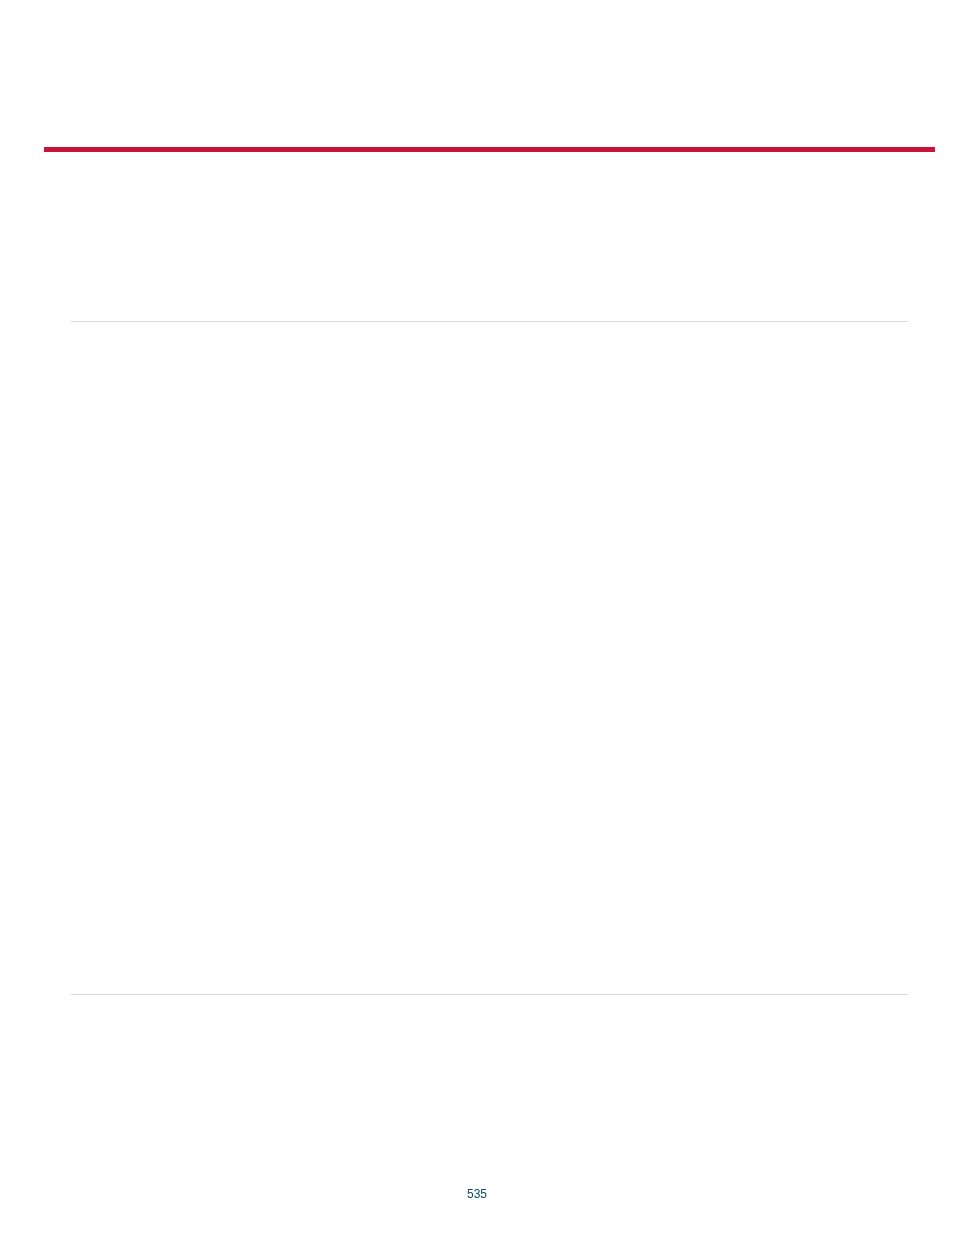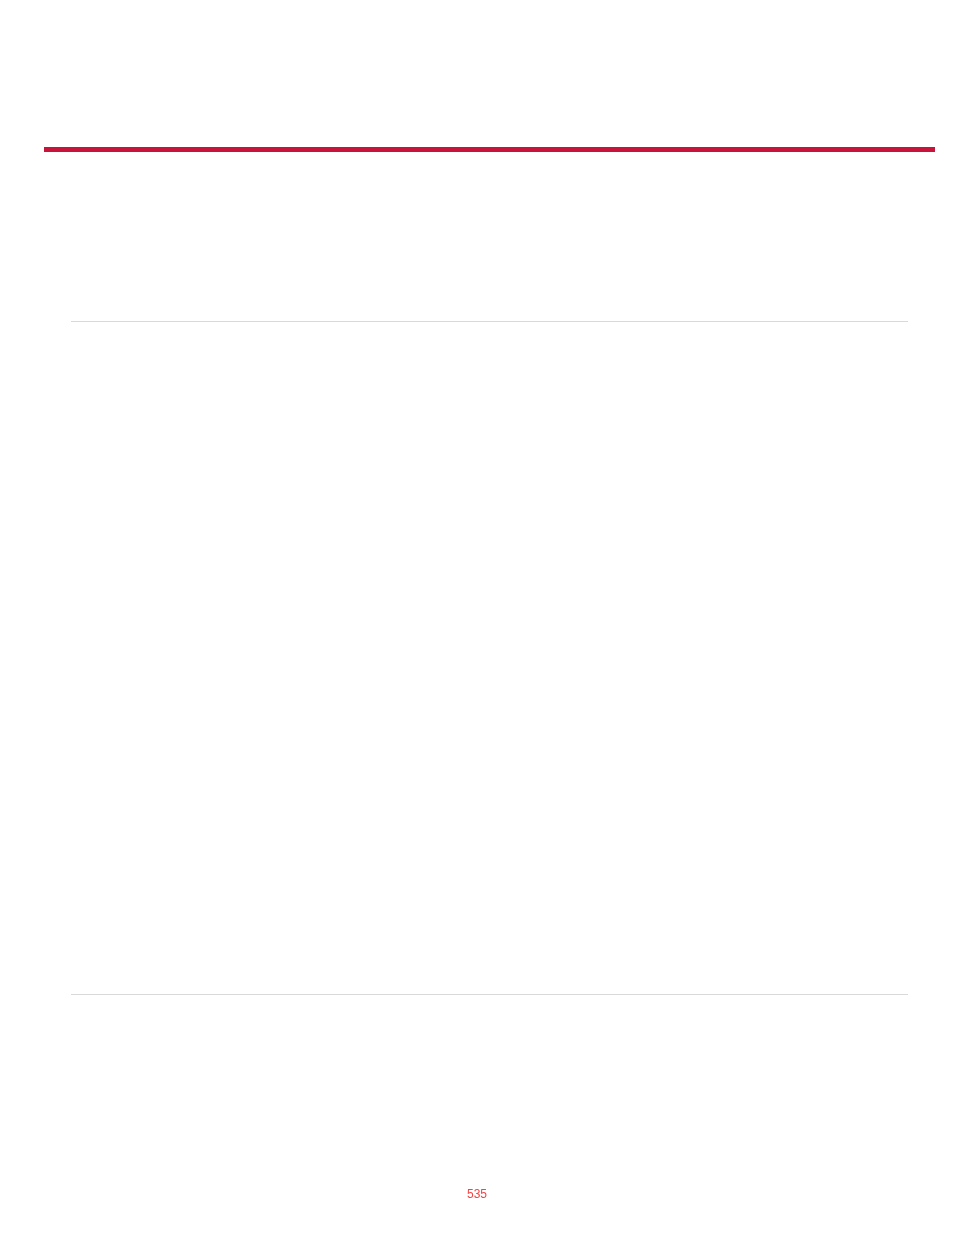--- a/index.html
+++ b/index.html
@@ -1,21 +1,21 @@
 <!DOCTYPE html>
 <html><head>
 <meta charset="utf-8">
 <style>
   * { margin: 0; padding: 0; box-sizing: border-box; }
   html, body { width: 954px; height: 1235px; background: #fff; font-family: Georgia, 'Times New Roman', serif; color: #111; }
   .page { position: relative; width: 954px; height: 1235px; }
   .top-rule { position: absolute; left: 44px; right: 19px; top: 147px; height: 5px; background: #c8133b; }
   .content { position: absolute; left: 71px; right: 46px; top: 155px; }
   .hr { border: none; border-top: 1px solid #d9d9d9; height: 0; margin: 0; }
-  .page-number { position: absolute; left: 0; right: 0; bottom: 34px; text-align: center; font-size: 12px; font-family: Arial, Helvetica, sans-serif; color: #ef4444; }
+  .page-number { position: absolute; left: 0; right: 0; bottom: 34px; text-align: center; font-size: 12px; font-family: Arial, Helvetica, sans-serif; color: #0c4a6e; }
 </style>
 </head>
 <body>
 
 <div class="page">
   <div class="top-rule"></div>
 
   <div class="content">
 
     <hr class="hr" style="margin-top:166px">

